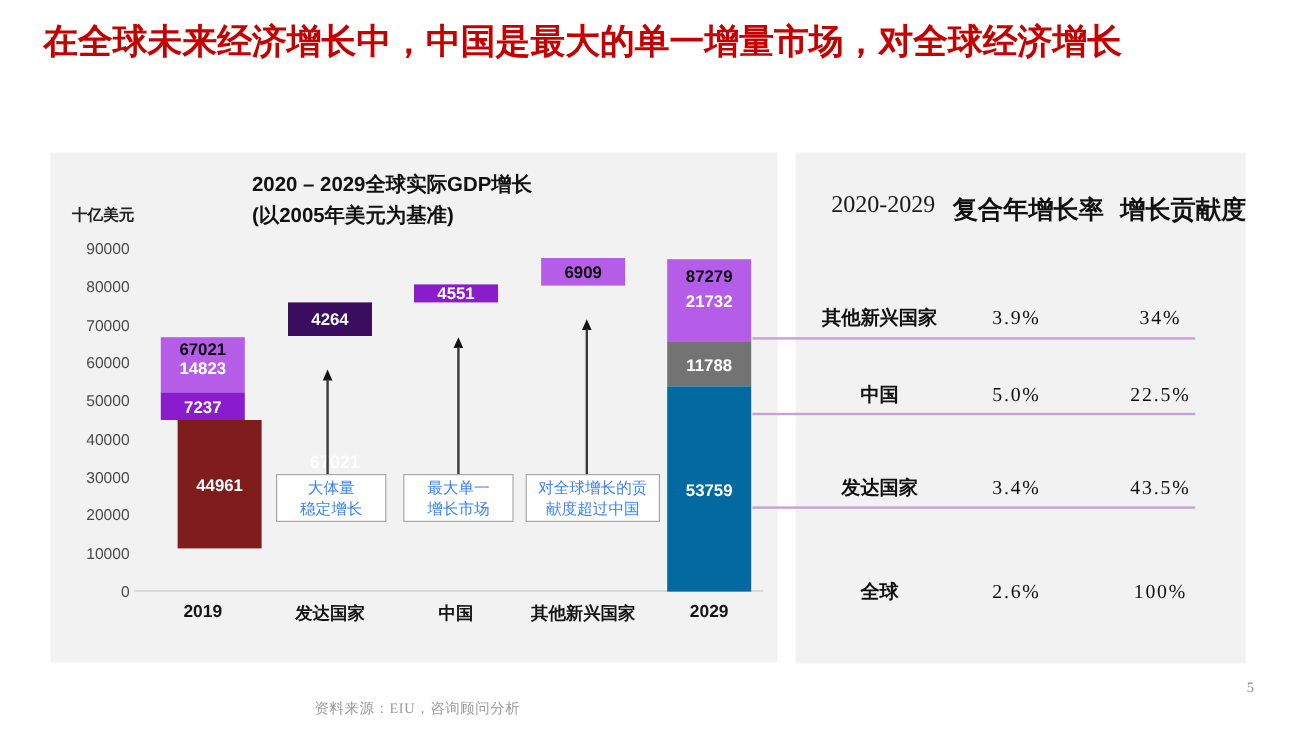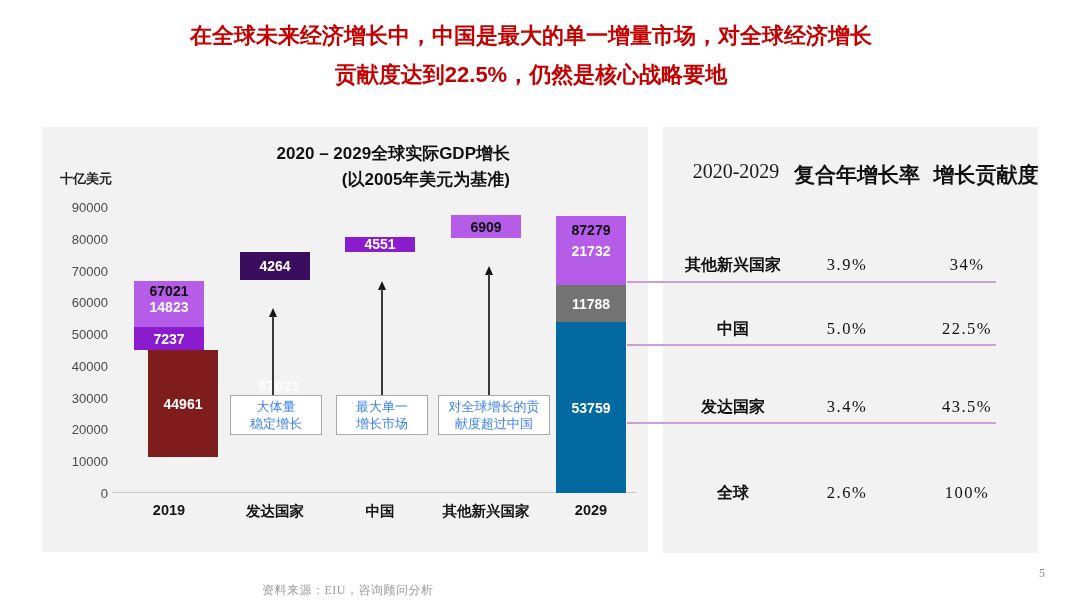--- a/index.html
+++ b/index.html
@@ -1,26 +1,26 @@
 <!DOCTYPE html>
 <html><head>
 <meta charset="utf-8">
 <style>
   html,body{margin:0;padding:0;background:#ffffff;width:1080px;height:608px;
     font-family:"Liberation Sans","DejaVu Sans",sans-serif;overflow:hidden;position:relative;}
   .abs{position:absolute;}
   
   #slide-title{left:36px;top:16px;width:990px;color:#C40000;font-weight:bold;
-    font-size:22px;line-height:39px;letter-spacing:0px;text-align:center;}
+    font-size:29px;line-height:39px;letter-spacing:0px;}
   
   .panel{background:#F2F2F2;}
   #left-panel{left:42px;top:127px;width:606px;height:425px;}
   #right-panel{left:663px;top:127px;width:375px;height:426px;}
   
-  .chart-title{left:210px;top:141px;width:300px;text-align:right;font-weight:bold;
+  .chart-title{left:210px;top:141px;width:300px;text-align:left;font-weight:bold;
     font-size:17px;line-height:26px;color:#111;}
   #unit-label{left:60px;top:170px;font-size:13px;font-weight:bold;color:#222;}
   
   .ytick{width:50px;left:58px;text-align:right;font-size:13px;color:#4a4a4a;transform:translateY(-50%);}
   #baseline{left:112px;top:492px;width:524px;height:1px;background:#c9c9c9;}
   
   .seg{display:flex;flex-direction:column;align-items:center;justify-content:center;
     font-weight:bold;font-size:14px;color:#fff;line-height:14px;}
   .seg .black{color:#0b0b0b;}
   .xlabel{top:502px;transform:translateX(-50%);font-size:14.5px;font-weight:bold;color:#151515;white-space:nowrap;}
@@ -43,21 +43,20 @@
   #footer-source{left:262px;top:582px;font-family:"Liberation Serif","DejaVu Serif",serif;
     font-size:12px;color:#9a9a9a;letter-spacing:.5px;}
   #page-number{left:1039px;top:566px;font-family:"Liberation Serif","DejaVu Serif",serif;
     font-size:12px;color:#8f8f8f;}
 </style>
 </head>
 <body>
 
 <div id="slide-title" class="abs">
   <span style="display:block">在全球未来经济增长中，中国是最大的单一增量市场，对全球经济增长</span>
-  <span style="display:block">贡献度达到22.5%，仍然是核心战略要地</span>
 </div>
 
 <div id="left-panel" class="abs panel"></div>
 <div id="right-panel" class="abs panel"></div>
 
 <div class="abs chart-title">
   <span style="display:block">2020 – 2029全球实际GDP增长</span>
   <span style="display:block">(以2005年美元为基准)</span>
 </div>
 <div id="unit-label" class="abs">十亿美元</div>

